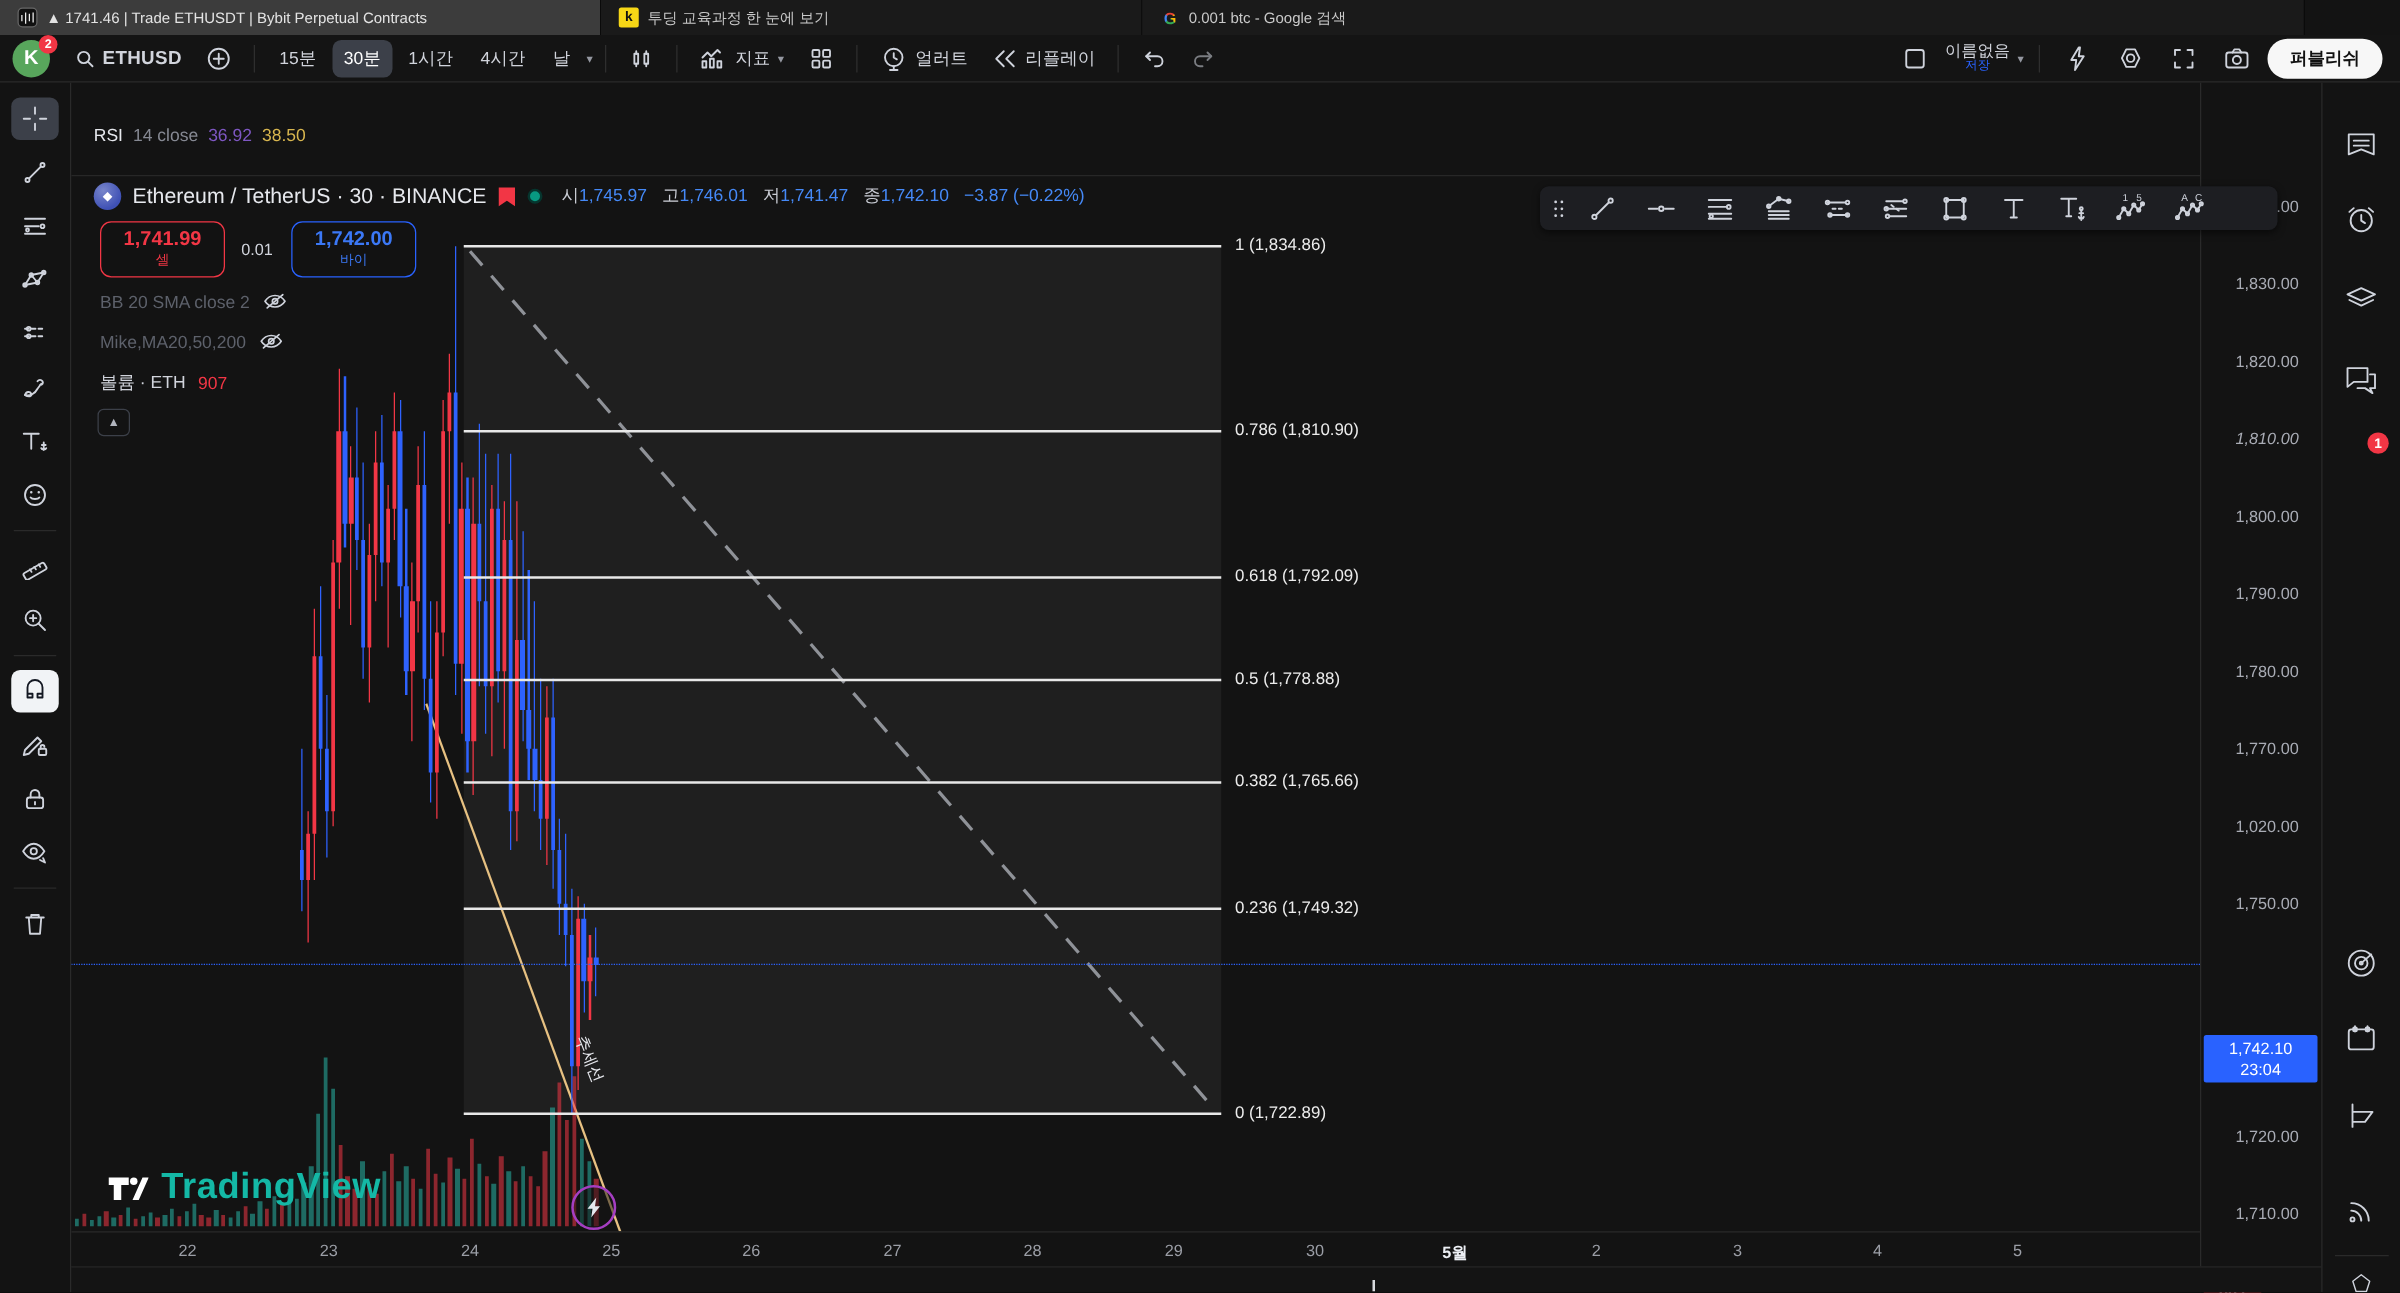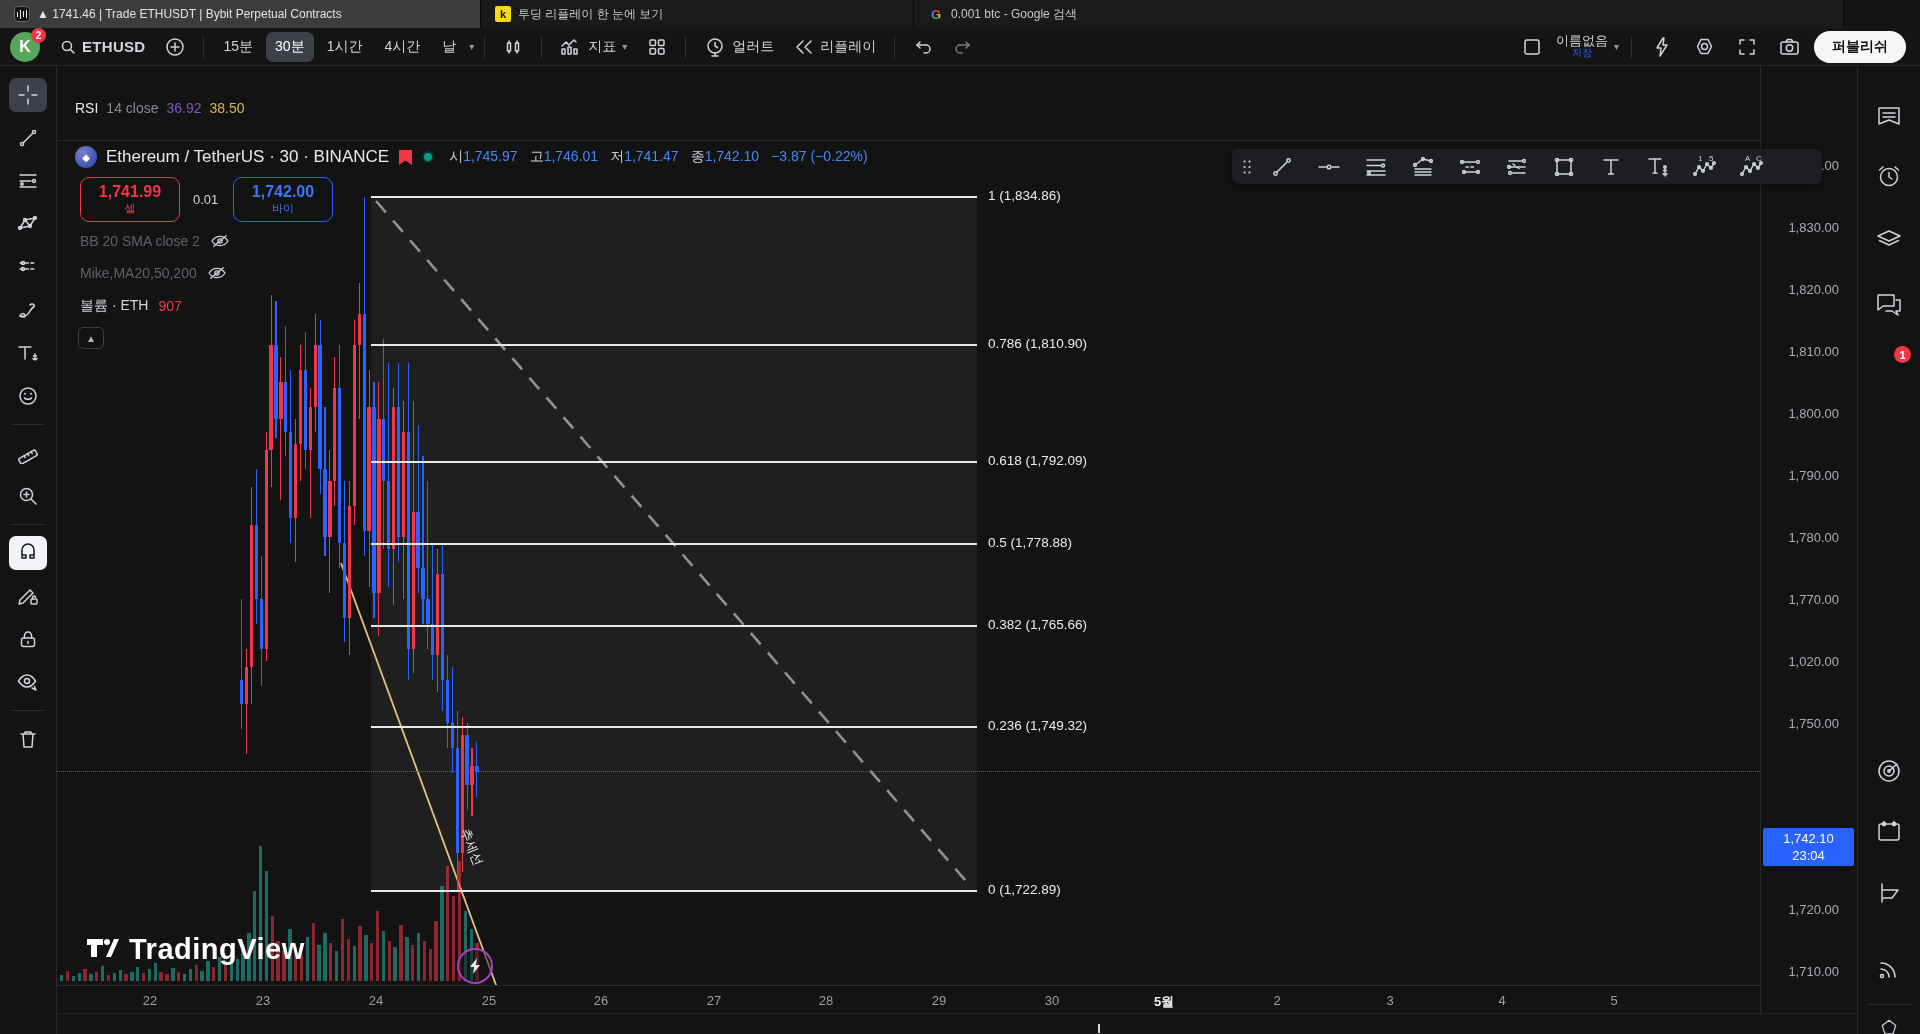--- a/index.html
+++ b/index.html
@@ -72,21 +72,21 @@
   .indrow{position:absolute;display:flex;align-items:center;gap:10px;font-size:14px;color:#5d616b;z-index:20;}
   .indrow .w{color:#d1d4dc;}.indrow .red{color:#f23645;}
   .collapse{left:78px;top:327px;width:26px;height:22px;border:1px solid #3c4049;border-radius:5px;
             color:#b2b5be;font-size:10px;display:flex;align-items:center;justify-content:center;z-index:20;}
   
   .fibzone{background:rgba(235,235,245,0.06);z-index:1;}
   .fibline{position:absolute;height:2px;background:#e8e8e8;z-index:6;}
   .fiblabel{position:absolute;font-size:13.5px;color:#ececec;z-index:6;white-space:nowrap;}
   .trendlabel{left:452px;top:838px;font-size:13px;color:#e7e9ee;transform:rotate(68deg);z-index:7;}
   .pricedots{left:57px;top:771px;width:1703px;border-top:1px dotted #2e62fe;z-index:8;}
-  .watermark{left:85px;top:933px;display:flex;align-items:flex-start;gap:10px;z-index:9;color:#ffffff;}
+  .watermark{left:85px;top:933px;display:flex;align-items:flex-end;gap:10px;z-index:9;color:#14b8a6;}
   .watermark .wm-t{font-size:29px;font-weight:bold;letter-spacing:.5px;}
   .boltbadge{left:457px;top:948px;width:36px;height:36px;border-radius:50%;border:2px solid #a53ec2;
              display:flex;align-items:center;justify-content:center;z-index:9;background:rgba(19,19,19,.5);}
   
   .floattb{left:1232px;top:149px;width:590px;height:35px;background:#1d1e22;border-radius:7px;
            display:flex;align-items:center;z-index:40;box-shadow:0 2px 6px rgba(0,0,0,.5);padding:0 4px;}
   .ftool{width:47px;height:35px;display:flex;align-items:center;justify-content:center;}
   .fhandle{width:22px;display:flex;align-items:center;justify-content:center;}
   .fnum{font-size:8px;fill:#cfd3dc;stroke:none;}
   
@@ -118,21 +118,21 @@
       <span class="favsq fav-bars">
           <i style="height:5px"></i>
           <i style="height:9px"></i>
           <i style="height:6px"></i>
           <i style="height:8px"></i>
         </span>
       <span>▲ 1741.46 | Trade ETHUSDT | Bybit Perpetual Contracts</span>
     </div>
     <div class="tab t3">
       <span class="favsq fav-k">k</span>
-      <span>투딩 리플레이 한 눈에 보기</span>
+      <span>투딩 교육과정 한 눈에 보기</span>
     </div>
     <div class="tab t4">
       <span class="favsq fav-g">
           <span class="g-multi">G</span>
         </span>
       <span>0.001 btc - Google 검색</span>
     </div>
   </div>
 
   <div class="abs toolbar">
@@ -736,21 +736,21 @@
   <div class="abs paxis" id="price-axis">
     <div class="pbadge">
       <span>1,742.10</span>
       <span>23:04</span>
     </div>
     <div class="vbadge">907</div>
 
   <div class="ptick" style="position:absolute;top:99px;right:18px;">1,840.00</div>
       <div class="ptick" style="position:absolute;top:161px;right:18px;">1,830.00</div>
       <div class="ptick" style="position:absolute;top:223px;right:18px;">1,820.00</div>
-      <div class="ptick" style="position:absolute;top:285px;right:18px;">1,810.00</div>
+      <div class="ptick" style="position:absolute;top:285px;right:18px;font-style:italic;">1,810.00</div>
       <div class="ptick" style="position:absolute;top:347px;right:18px;">1,800.00</div>
       <div class="ptick" style="position:absolute;top:409px;right:18px;">1,790.00</div>
       <div class="ptick" style="position:absolute;top:471px;right:18px;">1,780.00</div>
       <div class="ptick" style="position:absolute;top:533px;right:18px;">1,770.00</div>
       <div class="ptick" style="position:absolute;top:595px;right:18px;">1,020.00</div>
       <div class="ptick" style="position:absolute;top:657px;right:18px;">1,750.00</div>
       <div class="ptick" style="position:absolute;top:781px;right:18px;">1,730.00</div>
       <div class="ptick" style="position:absolute;top:843px;right:18px;">1,720.00</div>
       <div class="ptick" style="position:absolute;top:905px;right:18px;">1,710.00</div>
     </div>

